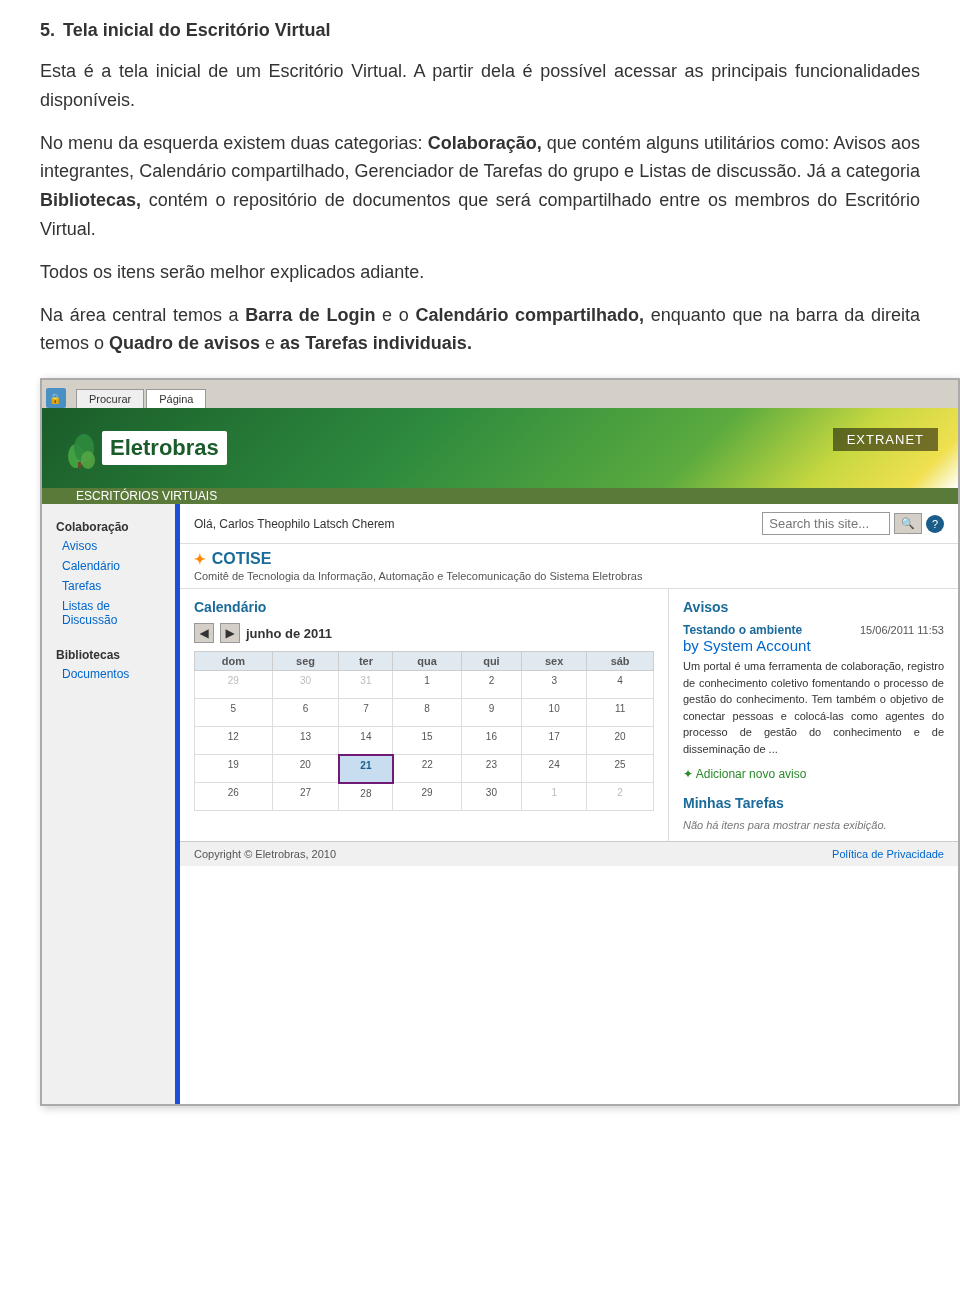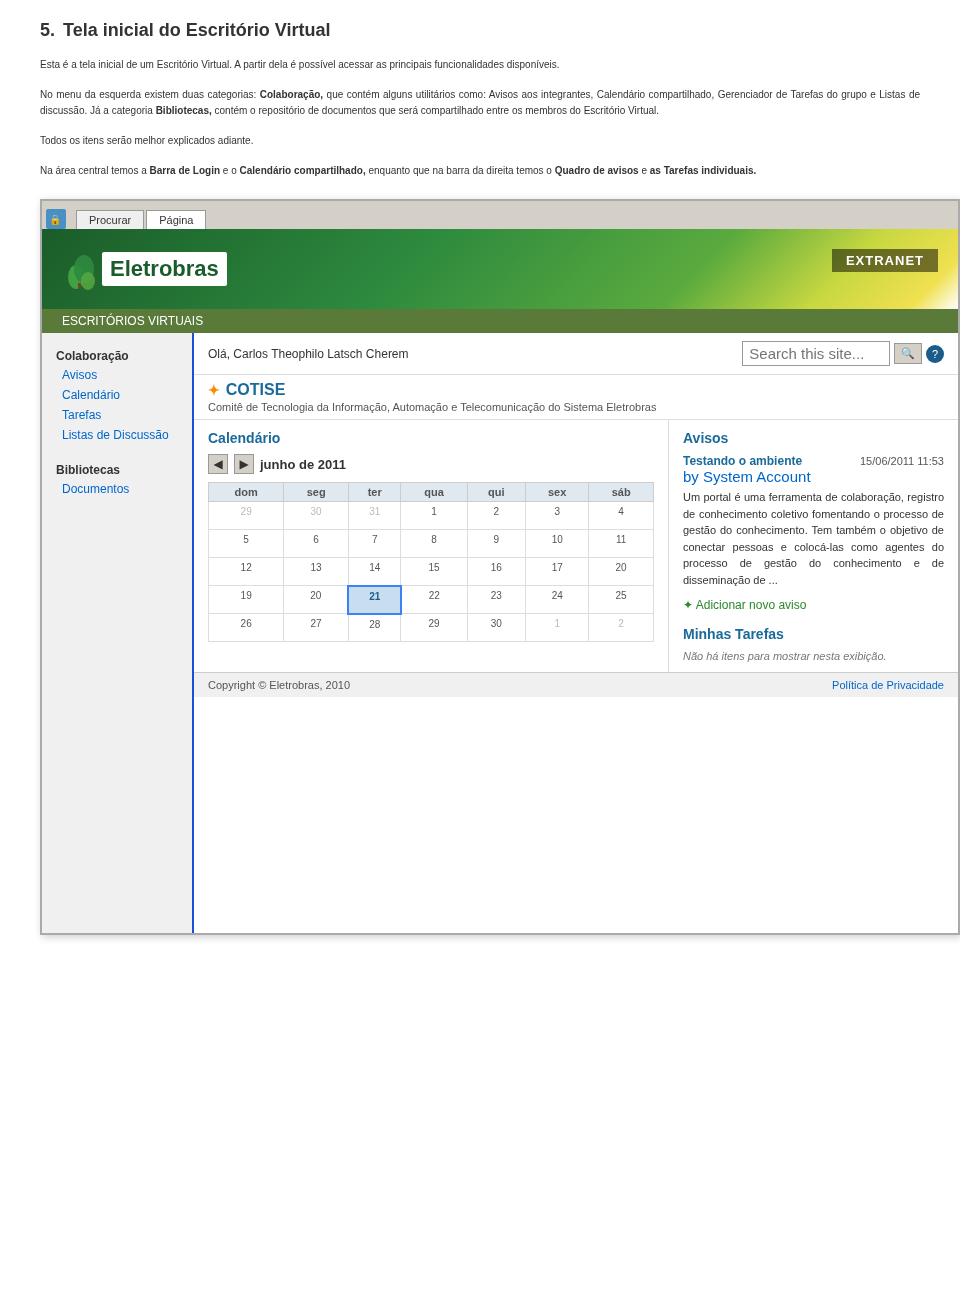--- a/index.html
+++ b/index.html
@@ -1,20 +1,20 @@
 <!DOCTYPE html>
 <html><head>
   <meta charset="utf-8">
   <style>
     * { box-sizing: border-box; margin: 0; padding: 0; }
     body { font-family: Arial, sans-serif; font-size: 14px; color: #333; background: #fff; }
 
     .page-wrapper { width: 960px; margin: 0 auto; padding: 20px 40px; }
 
-    .text-block { margin-bottom: 14px; line-height: 1.6; font-size: 10px; color: #333; text-align: justify; }
+    .text-block { margin-bottom: 14px; line-height: 1.6; font-size: 18px; color: #333; text-align: justify; }
     .text-block b { font-weight: bold; }
 
     
     .browser-screenshot { 
       border: 2px solid #aaa; 
       margin-top: 20px; 
       width: 920px;
       background: #fff;
       box-shadow: 2px 2px 8px rgba(0,0,0,0.2);
     }
@@ -67,47 +67,47 @@
       border-radius: 2px;
     }
     .sp-extranet-badge {
       position: absolute;
       right: 20px;
       top: 20px;
       background: rgba(0,0,0,0.5);
       color: white;
       padding: 4px 14px;
       font-size: 13px;
-      font-weight: bold;
+      font-weight: normal;
       letter-spacing: 1px;
     }
 
     .sp-nav-bar {
       background: #5a7a3a;
-      height: 24px;
+      height: 16px;
       display: flex;
       align-items: center;
-      padding: 0 10px;
+      padding: 0 24px;
     }
     .sp-nav-item {
       color: white;
       font-size: 12px;
       padding: 0 10px;
       height: 28px;
       display: flex;
       align-items: center;
       cursor: pointer;
     }
 
     .sp-body { display: flex; }
 
     .sp-sidebar {
-      width: 152px;
+      width: 138px;
       background: #f0f0f0;
-      border-right: 2px solid #1d4ed8;
+      border-right: 5px solid #1d4ed8;
       padding: 10px 0;
       min-height: 600px;
     }
     .sp-sidebar-category {
       font-size: 12px;
       font-weight: bold;
       color: #333;
       padding: 6px 14px 2px 14px;
     }
     .sp-sidebar-item {
@@ -129,22 +129,22 @@
       align-items: center;
       justify-content: space-between;
       padding: 8px 14px;
       border-bottom: 1px solid #ddd;
     }
     .sp-welcome { font-size: 12px; color: #333; }
     .sp-search-area { display: flex; align-items: center; gap: 4px; }
     .sp-search-input {
       border: 1px solid #999;
       padding: 3px 6px;
-      font-size: 15px;
-      width: 148px;
+      font-size: 13px;
+      width: 128px;
       color: #888;
     }
     .sp-search-btn {
       background: #d4d0c8;
       border: 1px solid #999;
       padding: 3px 6px;
       cursor: pointer;
       font-size: 11px;
     }
     .sp-help-btn {
@@ -221,21 +221,21 @@
       height: 28px;
       vertical-align: top;
       color: #555;
       font-size: 10px;
     }
     .cal-table td.other-month { color: #bbb; }
     .cal-table td.today { 
       background: #c8ddf0; 
       color: #1a5c8a;
       font-weight: bold;
-      border: 2px solid #3b82f6;
+      border: 2px solid #701a75;
     }
 
     
     .avisos-section {}
     .aviso-item { margin-bottom: 10px; }
     .aviso-title-row { display: flex; justify-content: space-between; align-items: center; }
     .aviso-title { color: #1a6a9a; font-size: 12px; font-weight: bold; cursor: pointer; }
     .aviso-date { font-size: 11px; color: #555; }
     .aviso-author { font-size: 15px; color: #0066cc; margin-bottom: 4px; }
     .aviso-text { font-size: 11px; color: #333; line-height: 1.5; text-align: justify; }

